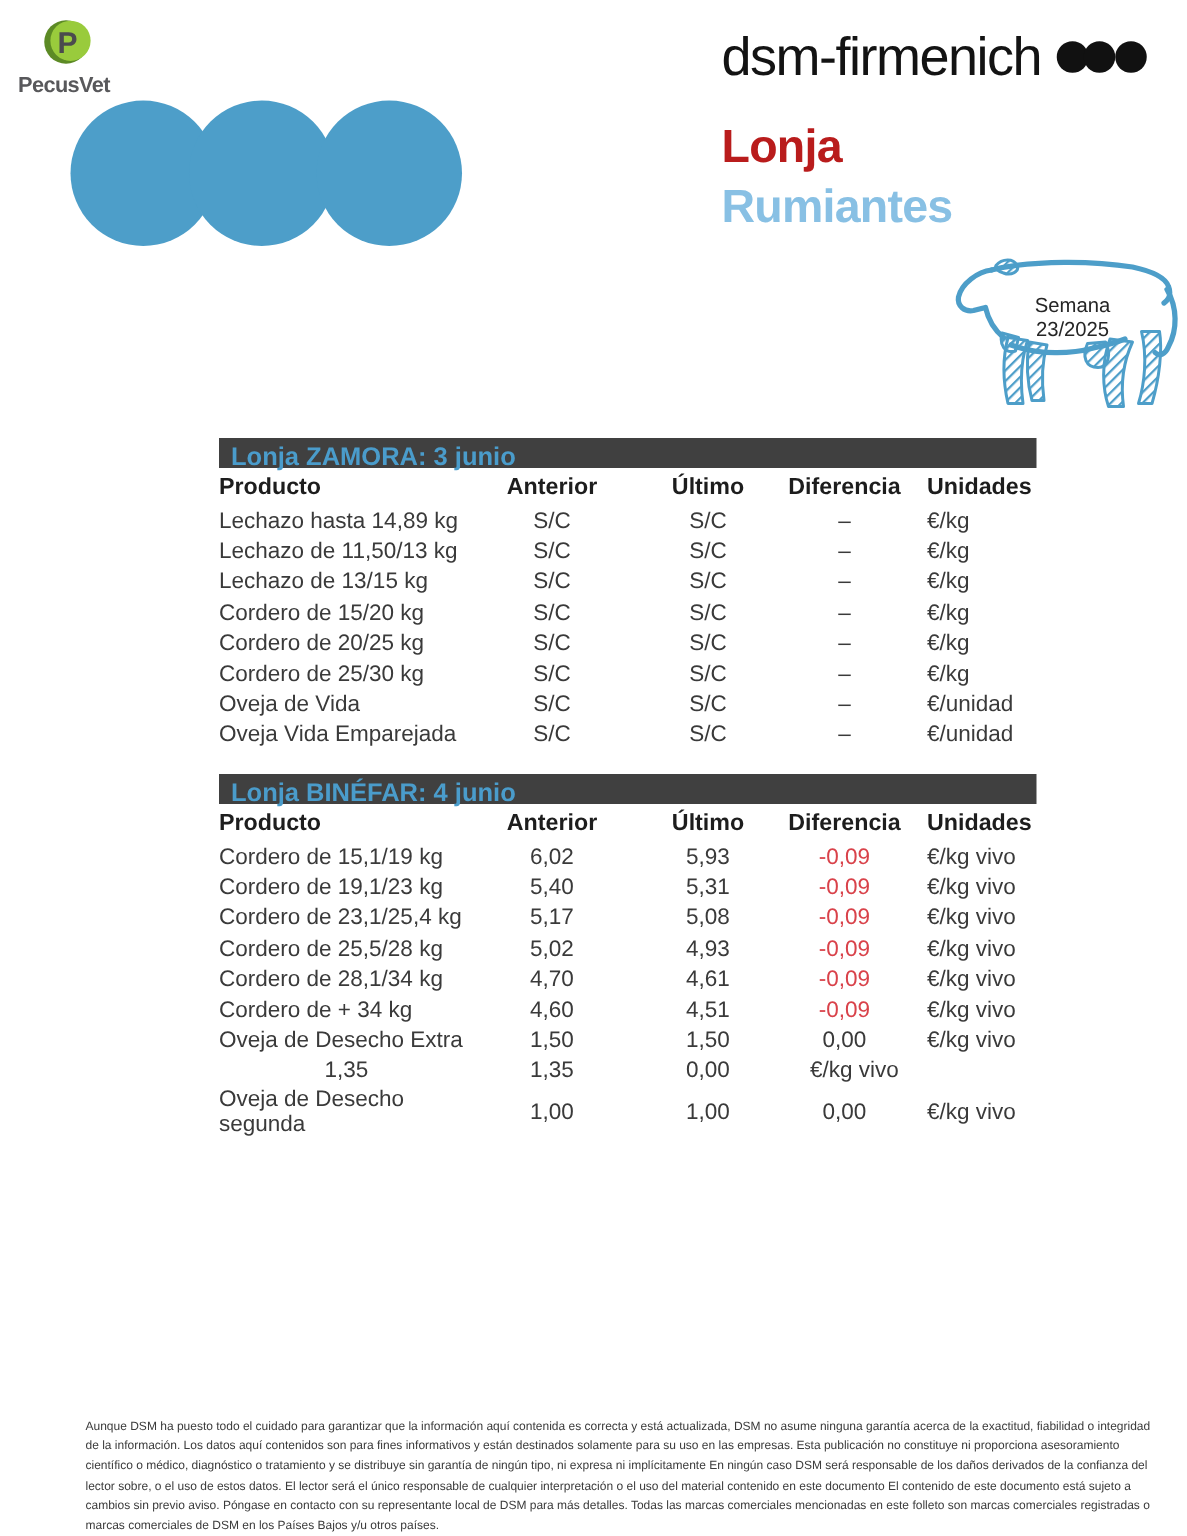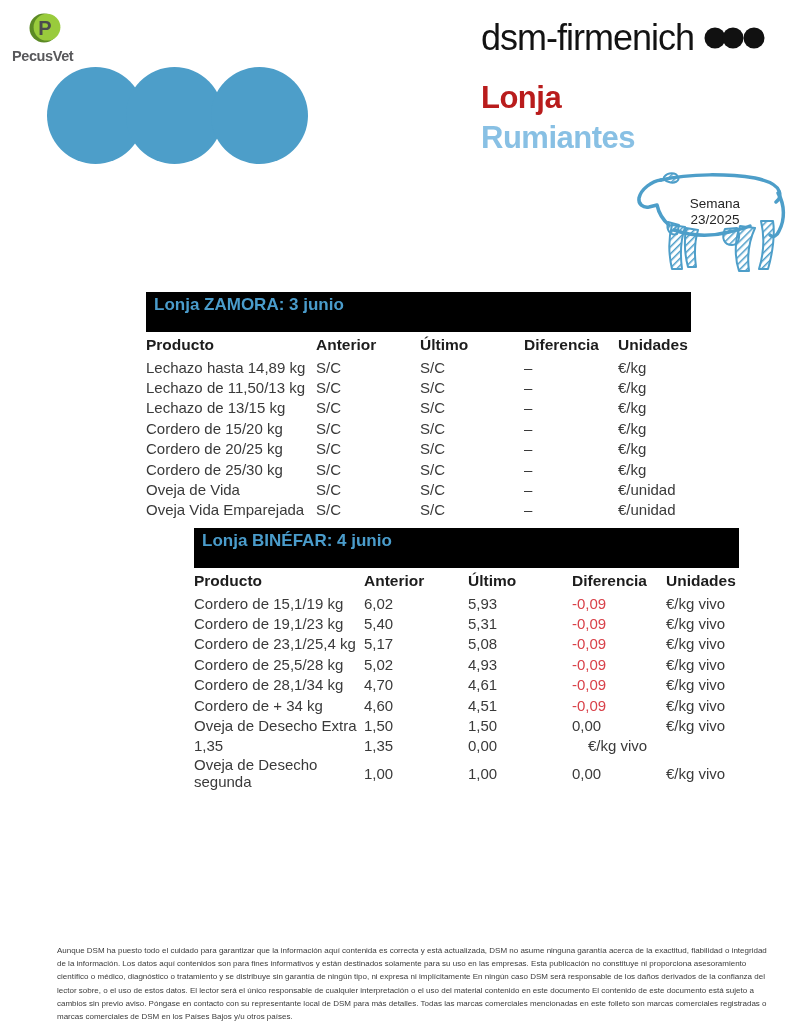--- a/index.html
+++ b/index.html
@@ -18,27 +18,27 @@
   .title-1{top:82px;color:#b91c1c;}
   .title-2{top:122px;color:#88C0E4;}
 
   .cow{position:absolute;left:628px;top:168px;}
 
   .fecha{position:absolute;left:417px;top:231px;transform:translateX(-50%);white-space:nowrap;
          font-size:17px;font-weight:700;color:#141414;letter-spacing:0.2px;}
 
   
   .lonja{position:absolute;left:146px;width:545px;}
-  .t0{top:292px;} .t1{top:528px;margin-left:48px;}
-  .banner{height:40px;line-height:26px;background:#000000;color:#4A9CCB;
+  .t0{top:292px;} .t1{top:516px;}
+  .banner{height:20px;line-height:26px;background:#404040;color:#4A9CCB;
           font-size:17px;font-weight:700;padding-left:8px;box-sizing:border-box;}
   .thead,.trow{display:grid;grid-template-columns:170px 104px 104px 78px 89px;align-items:center;}
   .thead{height:24px;margin-top:1px;font-weight:700;font-size:15.5px;color:#1d1d1d;}
   .trow{height:20.4px;font-size:15px;color:#3a3a3a;}
-  .c-ant,.c-ult,.c-dif{}
+  .c-ant,.c-ult,.c-dif{text-align:center;}
   .c-uni{padding-left:16px;}
   .neg{color:#D9424A;}
 
   
   .disclaimer{position:absolute;left:57px;top:936px;width:712px;
               font-size:8px;line-height:13.2px;color:#3b3b3b;}
   .pagenum{position:absolute;left:744px;top:1036px;font-size:11px;color:#222222;}
 </style>
 </head>
 <body>

